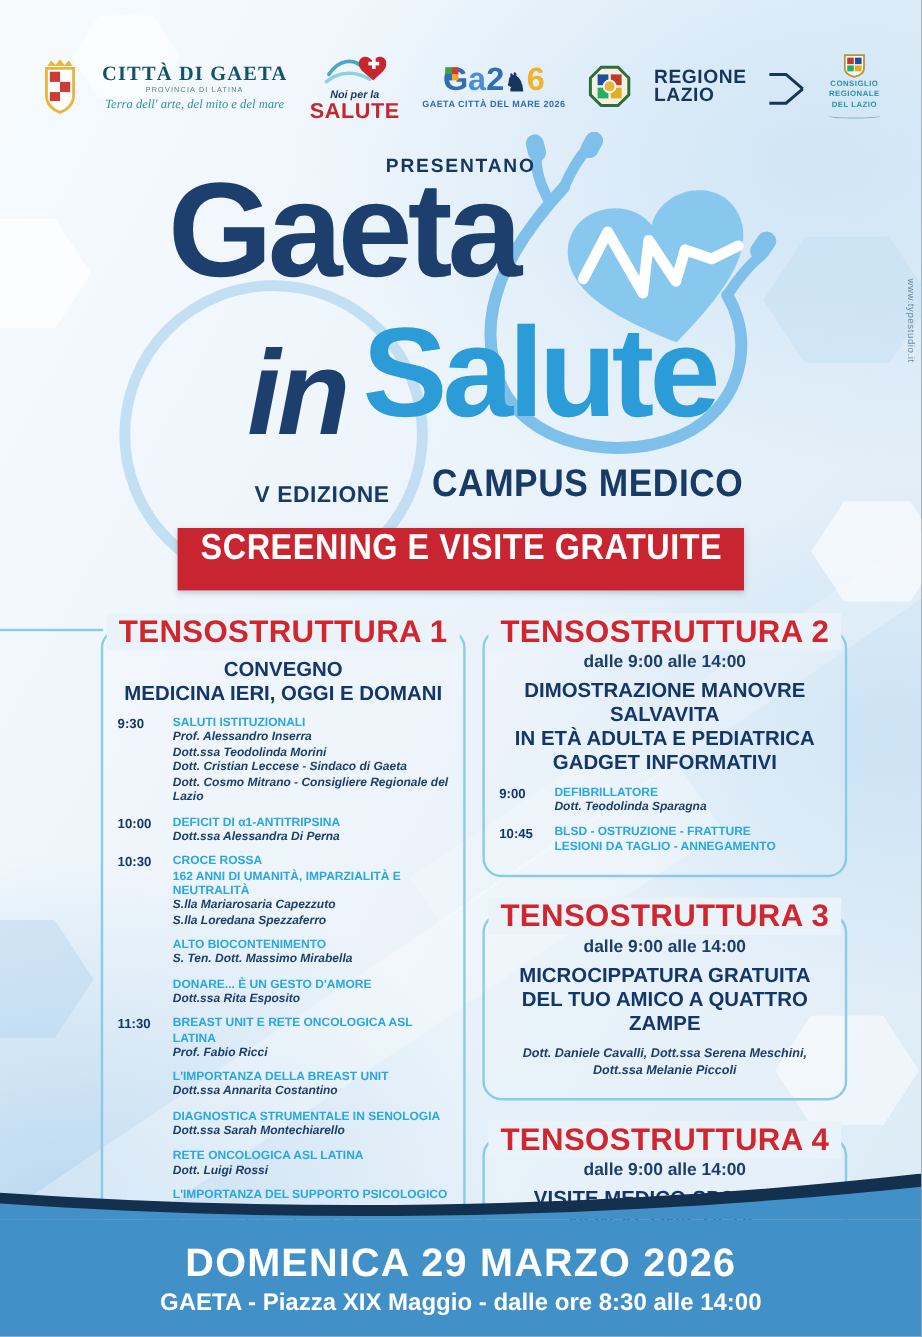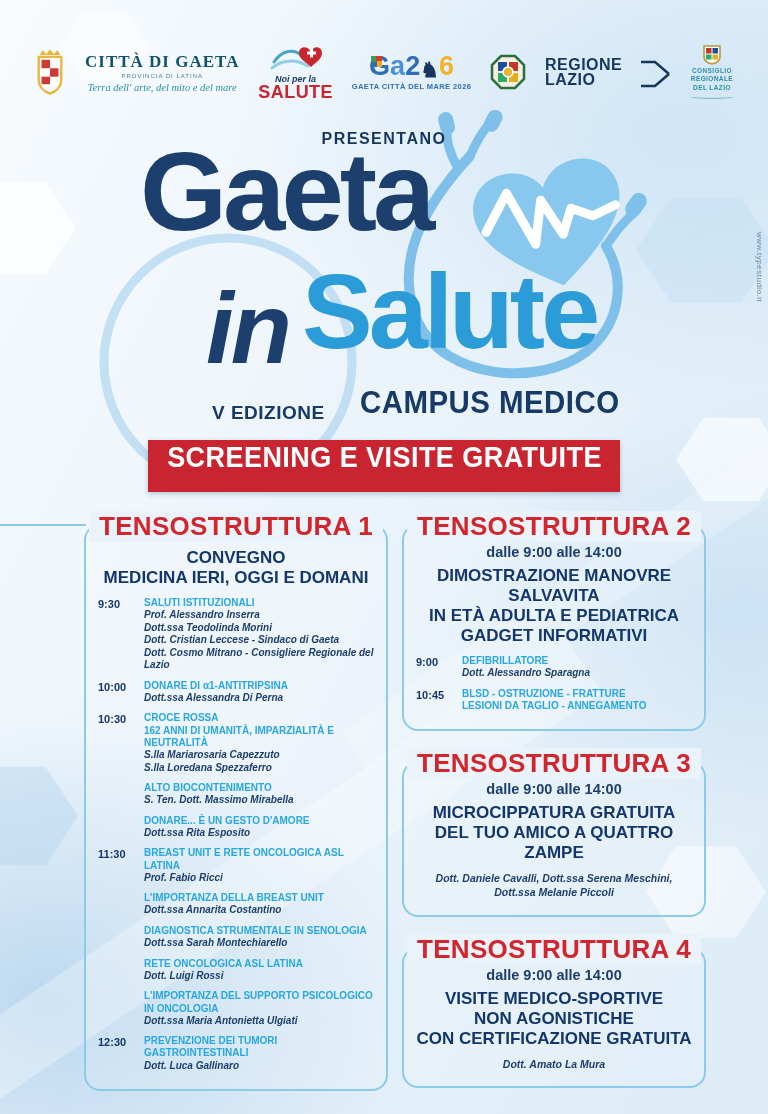--- a/index.html
+++ b/index.html
@@ -221,21 +221,21 @@
               <div class="ititle pre">SALUTI ISTITUZIONALI</div>
           <div class="ispeakers pre">Prof. Alessandro Inserra
 Dott.ssa Teodolinda Morini
 Dott. Cristian Leccese - Sindaco di Gaeta
 Dott. Cosmo Mitrano - Consigliere Regionale del Lazio</div>
             </div>
         </div>
         <div class="item">
           <div class="time">10:00</div>
           <div class="body">
-              <div class="ititle pre">DONARE DI α1-ANTITRIPSINA</div>
+              <div class="ititle pre">DEFICIT DI α1-ANTITRIPSINA</div>
           <div class="ispeakers pre">Dott.ssa Alessandra Di Perna</div>
             </div>
         </div>
         <div class="item">
           <div class="time">10:30</div>
           <div class="body">
               <div class="ititle pre">CROCE ROSSA
 162 ANNI DI UMANITÀ, IMPARZIALITÀ E NEUTRALITÀ</div>
           <div class="ispeakers pre">S.lla Mariarosaria Capezzuto
 S.lla Loredana Spezzaferro</div>
@@ -304,21 +304,21 @@
       <div class="tbox tbox-2">
         <div class="tbox-title">TENSOSTRUTTURA 2</div>
         <div class="thours">dalle 9:00 alle 14:00</div>
         <h3 class="theading pre">DIMOSTRAZIONE MANOVRE SALVAVITA
 IN ETÀ ADULTA E PEDIATRICA
 GADGET INFORMATIVI</h3>
         <div class="item">
           <div class="time">9:00</div>
           <div class="body">
               <div class="ititle pre">DEFIBRILLATORE</div>
-          <div class="ispeakers pre">Dott. Alessandro Sparagna</div>
+          <div class="ispeakers pre">Dott. Teodolinda Sparagna</div>
             </div>
         </div>
         <div class="item">
           <div class="time">10:45</div>
           <div class="body">
               <div class="ititle pre">BLSD - OSTRUZIONE - FRATTURE
 LESIONI DA TAGLIO - ANNEGAMENTO</div>
             </div>
         </div>
       </div>
@@ -338,14 +338,24 @@
         <h3 class="theading pre">VISITE MEDICO-SPORTIVE
 NON AGONISTICHE
 CON CERTIFICAZIONE GRATUITA</h3>
         <div class="tspeakers pre">Dott. Amato La Mura</div>
       </div>
     </section>
   </main>
 
   <div class="watermark">www.typestudio.it</div>
 
+  <footer class="footer">
+    <svg viewBox="0 0 768 38" preserveAspectRatio="none">
+      <path d="M0,16 C260,34 520,28 768,0 L768,38 L0,38 Z" fill="#14304f"></path>
+      <path d="M0,25 C260,43 520,37 768,11 L768,38 L0,38 Z" fill="#4191c8"></path>
+    </svg>
+    <div class="f-banner">
+      <div class="f-date">DOMENICA 29 MARZO 2026</div>
+      <div class="f-place">GAETA - Piazza XIX Maggio - dalle ore 8:30 alle 14:00</div>
+    </div>
+  </footer>
 
 </div>
 
 </body></html>

